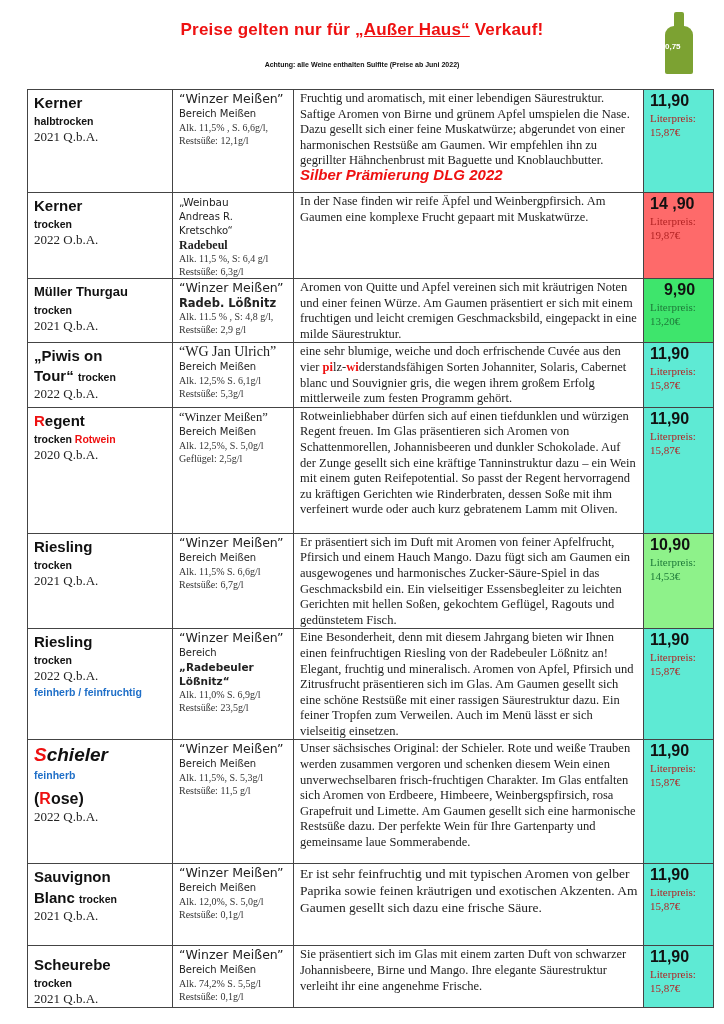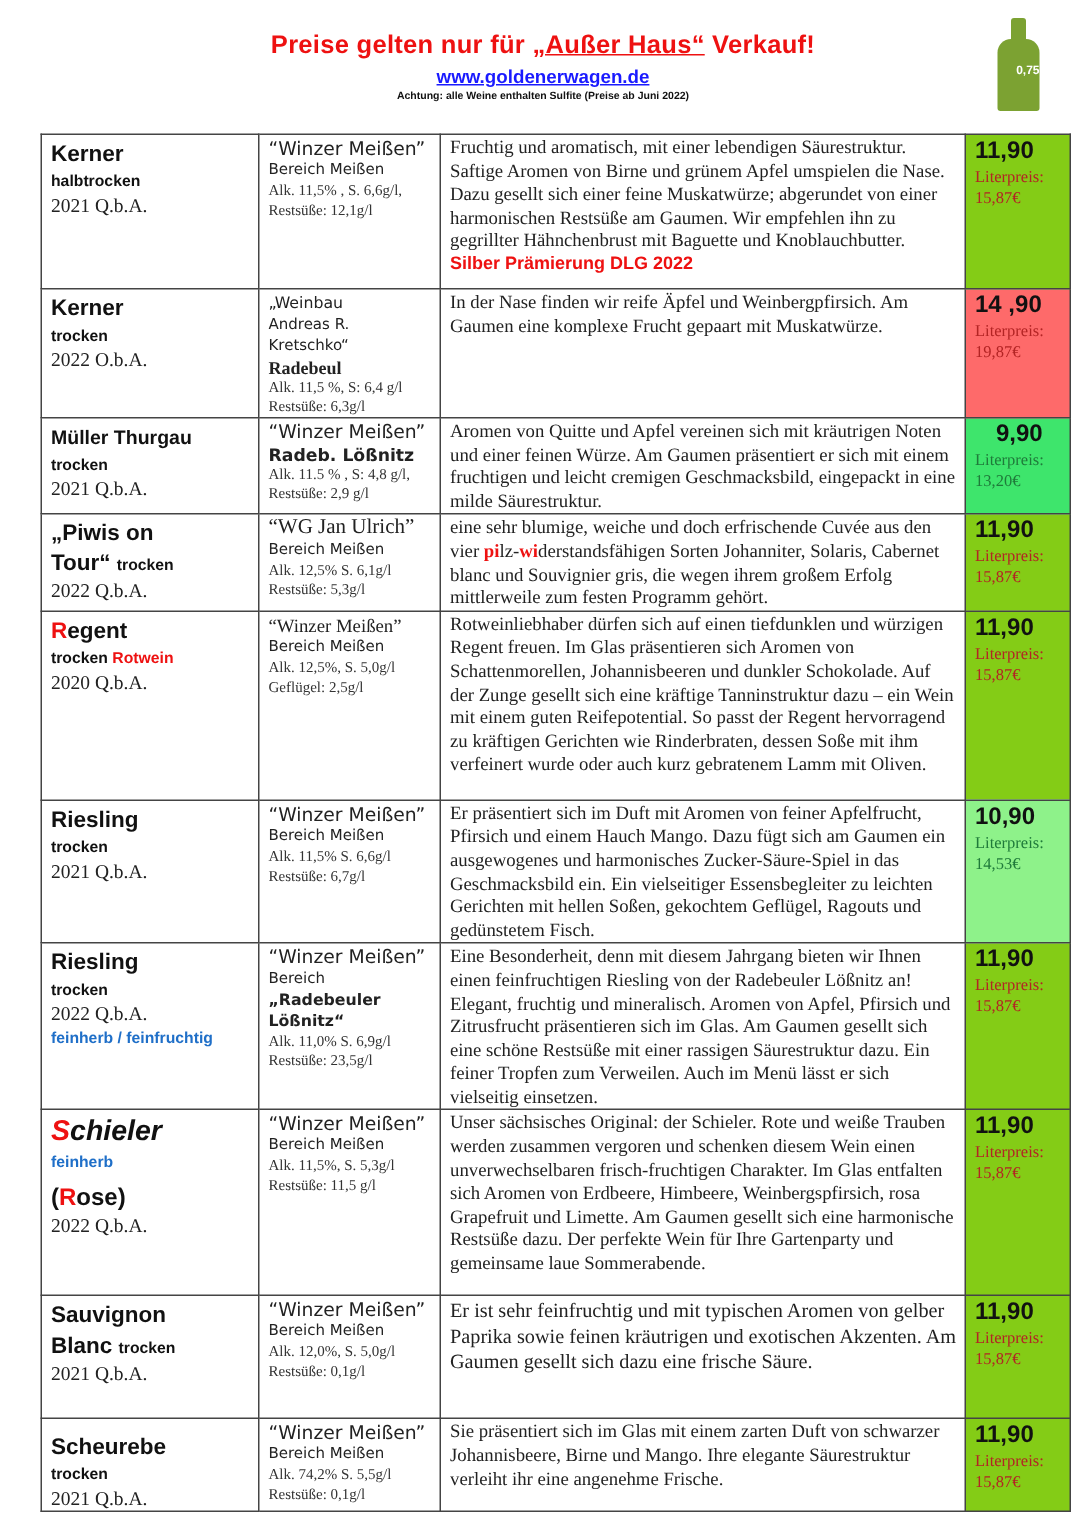--- a/index.html
+++ b/index.html
@@ -5,54 +5,53 @@
   html, body { margin: 0; padding: 0; background: #ffffff; }
   body { width: 724px; height: 1024px; position: relative; overflow: hidden; font-family: "Liberation Serif", serif; color: #222; }
   .header { position: absolute; left: 0; top: 0; width: 724px; height: 84px; }
   .title { position: absolute; left: 0; right: 0; top: 20px; text-align: center; font-family: "Liberation Sans", sans-serif; font-weight: bold; font-size: 17px; color: #ee1111; letter-spacing: 0.2px; }
   .title .u { text-decoration: underline; }
   .url { position: absolute; left: 0; right: 0; top: 44px; text-align: center; font-family: "Liberation Sans", sans-serif; font-weight: bold; font-size: 12.5px; color: #1a1aff; text-decoration: underline; }
   .note { position: absolute; left: 0; right: 0; top: 61px; text-align: center; font-family: "Liberation Sans", sans-serif; font-weight: bold; font-size: 7px; color: #111; }
   .bottle { position: absolute; left: 665px; top: 12px; width: 28px; height: 62px; }
   .bottle .neck { position: absolute; left: 9px; top: 0; width: 10px; height: 18px; background: #7ca232; border-radius: 2px 2px 0 0; }
   .bottle .body { position: absolute; left: 0; top: 14px; width: 28px; height: 48px; background: #7ca232; border-radius: 9px 9px 2px 2px; }
-  .bottle .lbl { position: absolute; left: 0; right: 0; top: 30px; text-align: right; font-family: "Liberation Sans", sans-serif; font-weight: bold; font-size: 8px; color: #ffffff; }
+  .bottle .lbl { position: absolute; left: 0; right: 0; top: 30px; text-align: left; font-family: "Liberation Sans", sans-serif; font-weight: bold; font-size: 8px; color: #ffffff; }
 
   table.wines { position: absolute; left: 27px; top: 89px; width: 686px; border-collapse: collapse; table-layout: fixed; }
   table.wines td { border: 1.5px solid #444; vertical-align: top; padding: 1px 4px 0 6px; }
   col.c1 { width: 145px; } col.c2 { width: 121px; } col.c3 { width: 350px; } col.c4 { width: 70px; }
   .name { font-family: "Liberation Sans", sans-serif; font-weight: bold; font-size: 15px; color: #111; line-height: 20px; margin-top: 2px; }
   .name.big { font-size: 19px; line-height: 24px; font-style: italic; }
   .style { font-family: "Liberation Sans", sans-serif; font-weight: bold; font-size: 10.5px; color: #111; line-height: 16px; }
   .vintage { font-size: 13px; color: #222; line-height: 16px; }
   .blue { color: #1f6fc8; }
   .red { color: #ee1111; }
   .producer { font-family: "DejaVu Sans", sans-serif; font-size: 12.5px; color: #222; line-height: 16px; }
   .producer.small { font-size: 10.5px; }
   .region { font-family: "DejaVu Sans", sans-serif; font-size: 10px; color: #222; line-height: 14px; }
   .region.bold { font-weight: bold; font-size: 10.5px; }
   .stats { font-size: 10px; color: #333; line-height: 13px; }
   .desc { font-size: 12.5px; color: #222; line-height: 15.6px; }
-  .award { font-family: "Liberation Sans", sans-serif; font-weight: bold; font-size: 12px; color: #ee1111; line-height: 12px; }
+  .award { font-family: "Liberation Sans", sans-serif; font-weight: bold; font-size: 15px; color: #ee1111; line-height: 12px; font-style: italic; }
   td.price { padding: 2px 4px 0 8px; }
   .amount { font-family: "Liberation Sans", sans-serif; font-weight: bold; font-size: 16px; color: #111; line-height: 20px; }
   .amount.center { text-align: center; }
   .lp { font-size: 11px; color: #b32424; line-height: 14px; }
-  .orange { background: #84cc16; margin-top: 12px; }
+  .orange { background: #5eead4; margin-top: 12px; }
   .rose { background: #fe6a6a; }
   .green { background: #3ee56c; }
   .lightgreen { background: #8ef28a; }
   .lp-green { color: #1f7a3a; }
 </style>
 </head>
 <body>
 
 <div class="header">
   <div class="title"><span>Preise gelten nur für </span><span class="u">„Außer Haus“</span><span> Verkauf!</span></div>
-  <div class="url">www.goldenerwagen.de</div>
   <div class="note">Achtung: alle Weine enthalten Sulfite   (Preise ab  Juni 2022)</div>
   <div class="bottle">
     <div class="neck"></div>
     <div class="body"></div>
     <div class="lbl">0,75</div>
   </div>
 </div>
 
 <table class="wines">
   <colgroup>

